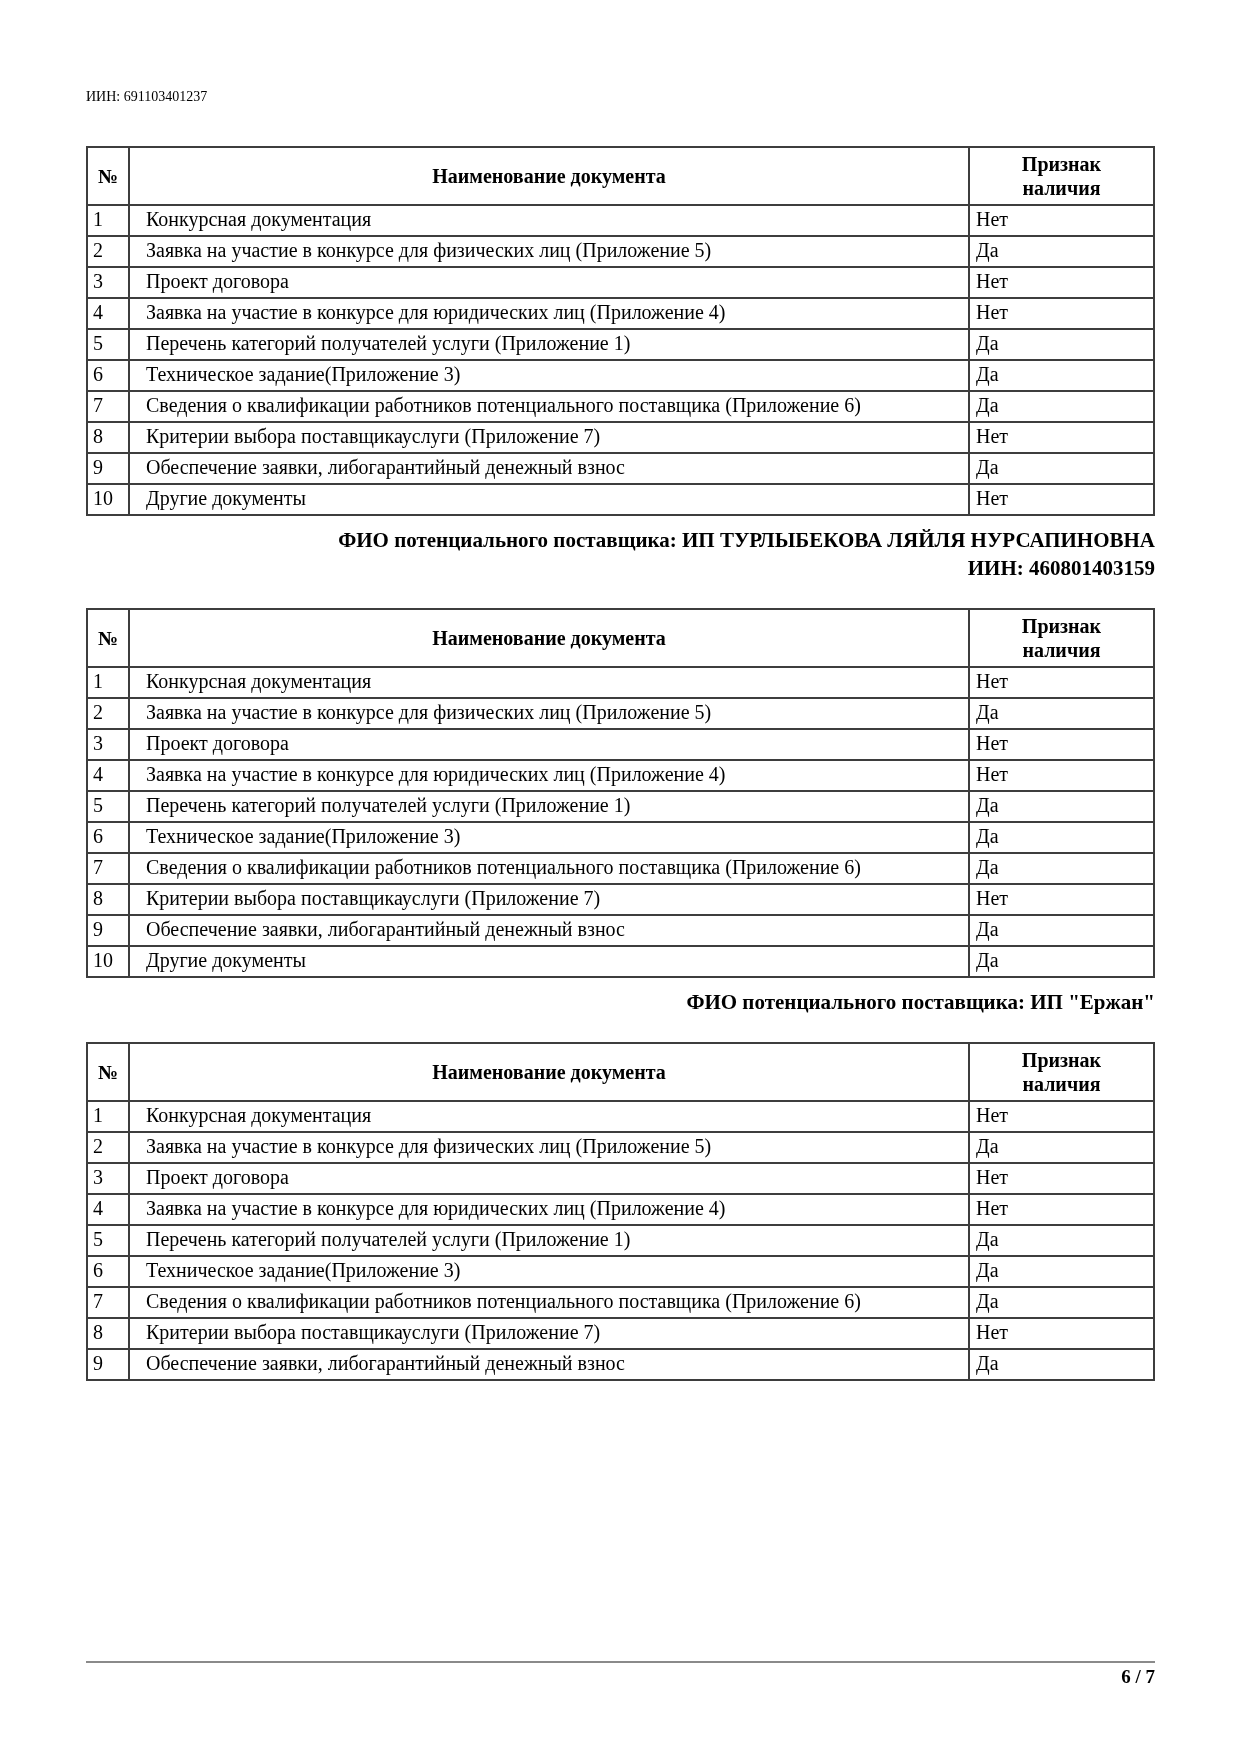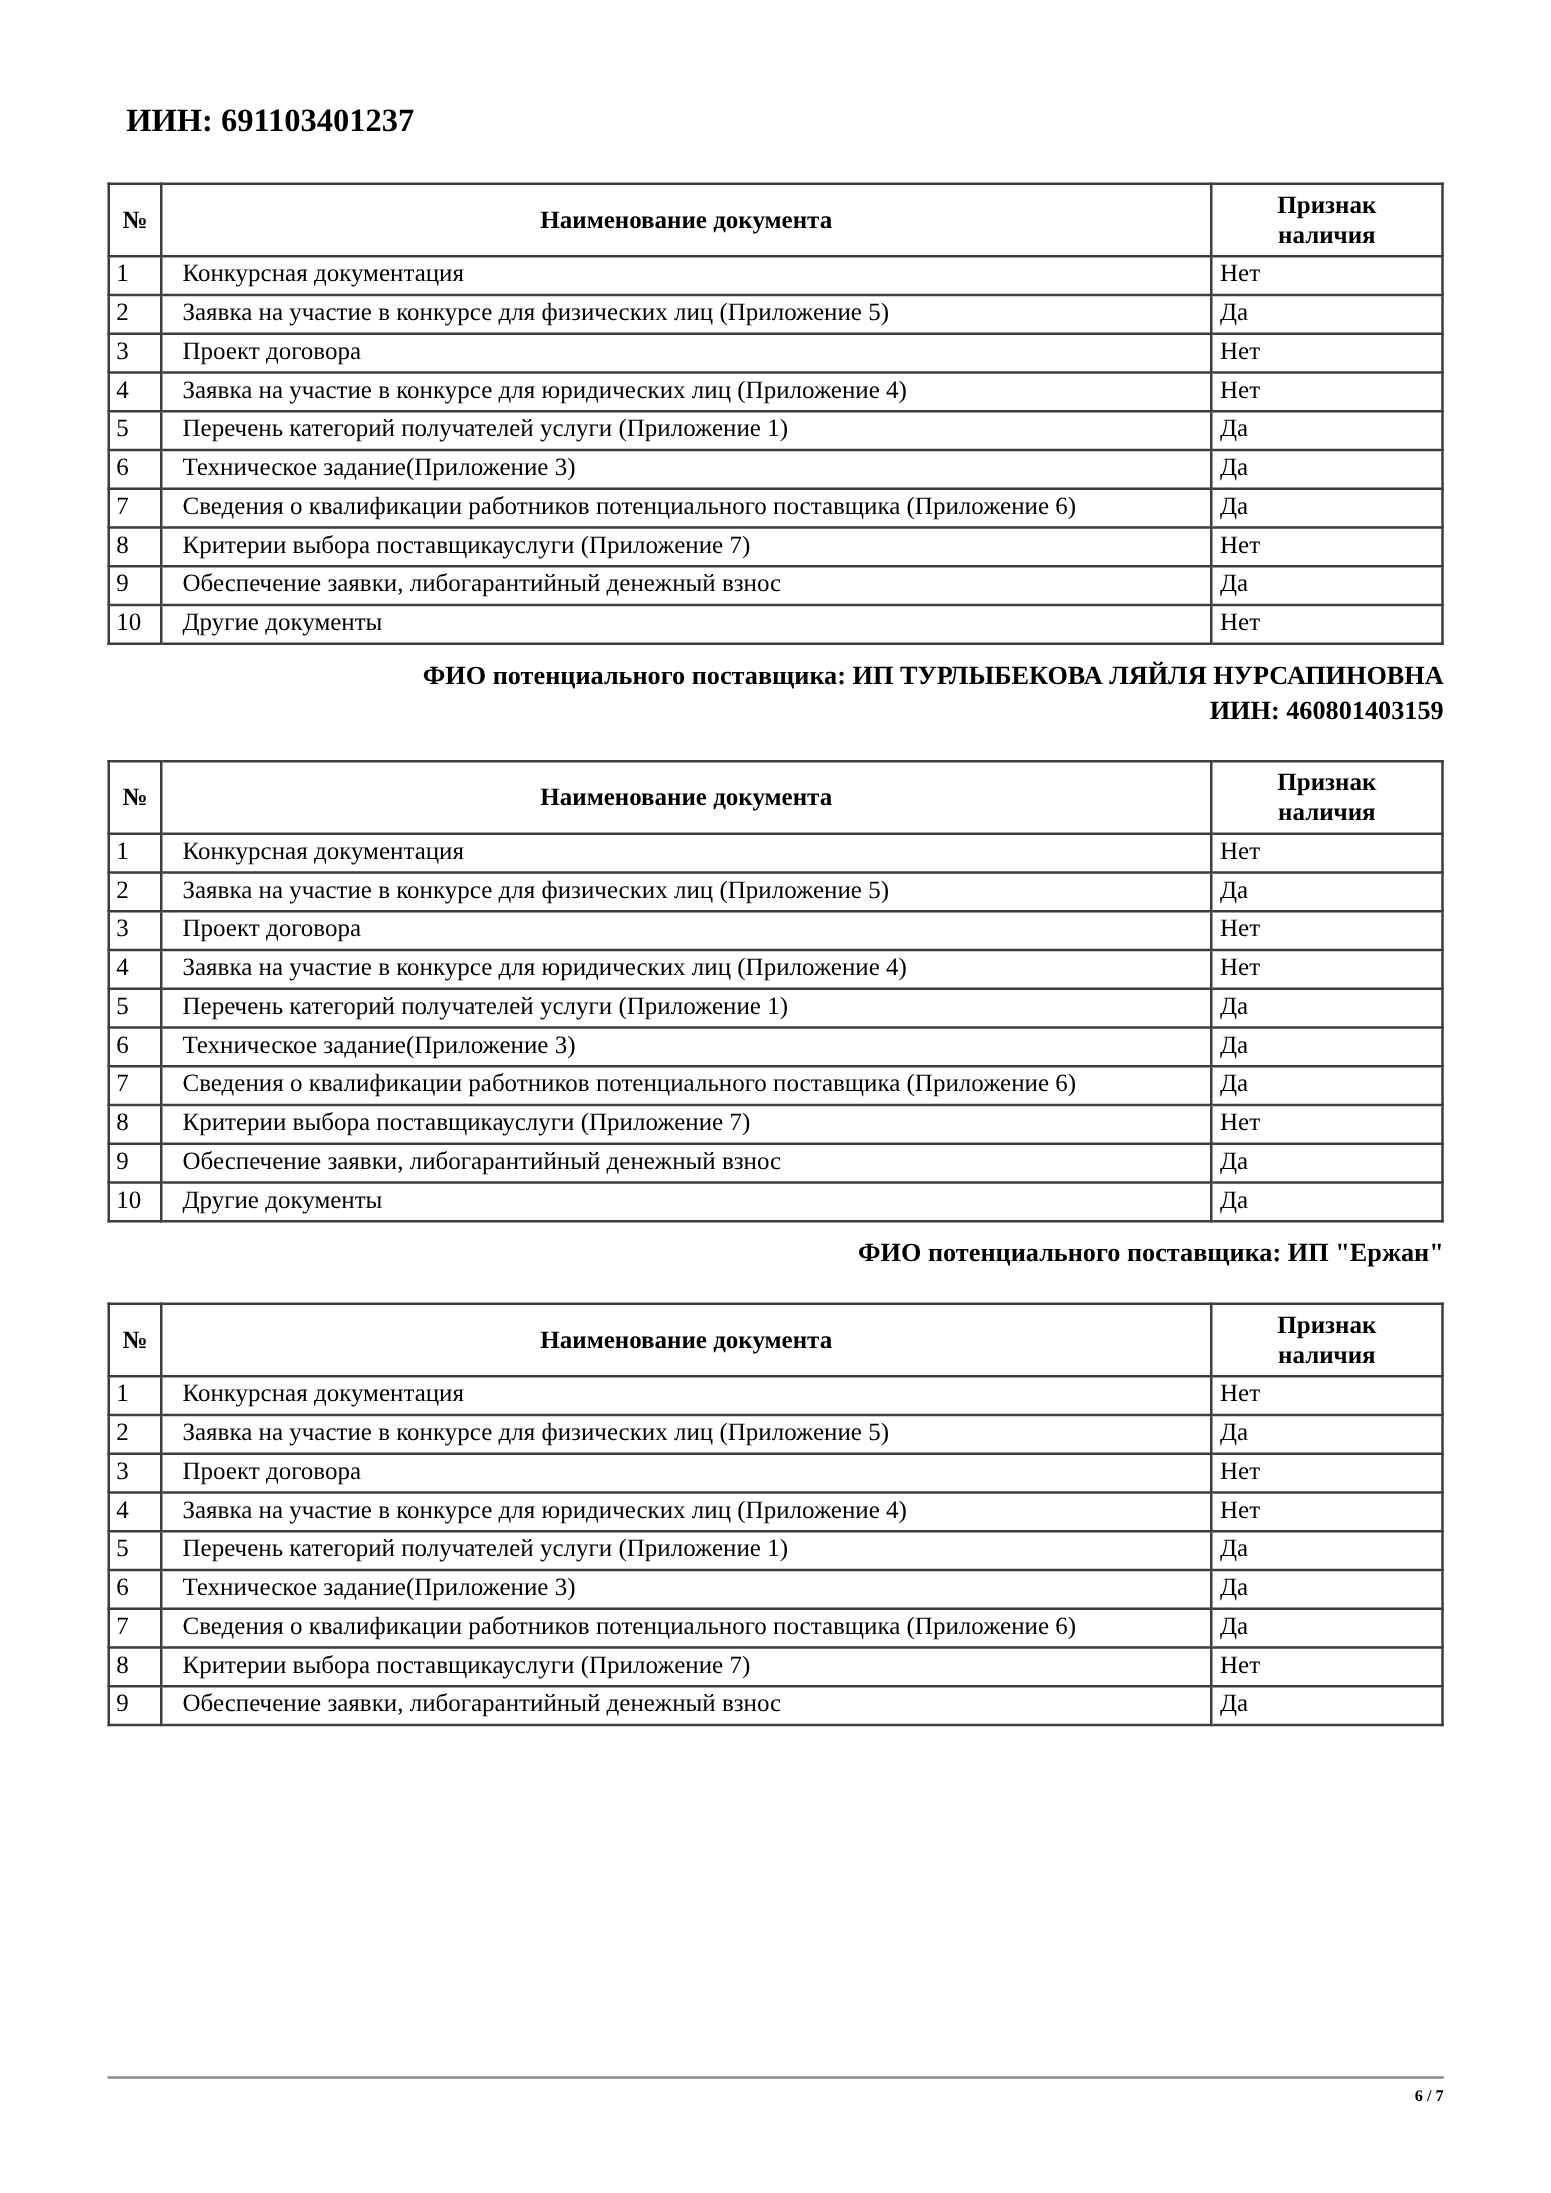--- a/index.html
+++ b/index.html
@@ -16,24 +16,24 @@
     color: #000000;
     overflow: hidden;
   }
   .content {
     position: absolute;
     left: 86px;
     top: 84px;
     width: 1069px;
   }
   .iin-heading {
-    font-size: 26px;
-    font-weight: bold;
+    font-size: 14px;
+    font-weight: normal;
     line-height: 26px;
-    margin: 0 0 36px 15px;
+    margin: 0 0 36px 0;
   }
   .doc-table {
     width: 100%;
     border-collapse: collapse;
     table-layout: fixed;
     margin: 0 0 10px 0;
   }
   .doc-table col.c-num  { width: 42px; }
   .doc-table col.c-flag { width: 185px; }
   .doc-table th,
@@ -66,21 +66,21 @@
   }
   .footer {
     position: absolute;
     left: 86px;
     top: 1661px;
     width: 1069px;
     border-top: 2px solid #8a8a8a;
   }
   .page-number {
     text-align: right;
-    font-size: 13px;
+    font-size: 19px;
     font-weight: bold;
     padding-top: 3px;
     line-height: 22px;
   }
 </style>
 </head>
 <body>
 
 <div class="page">
   <div class="content">

